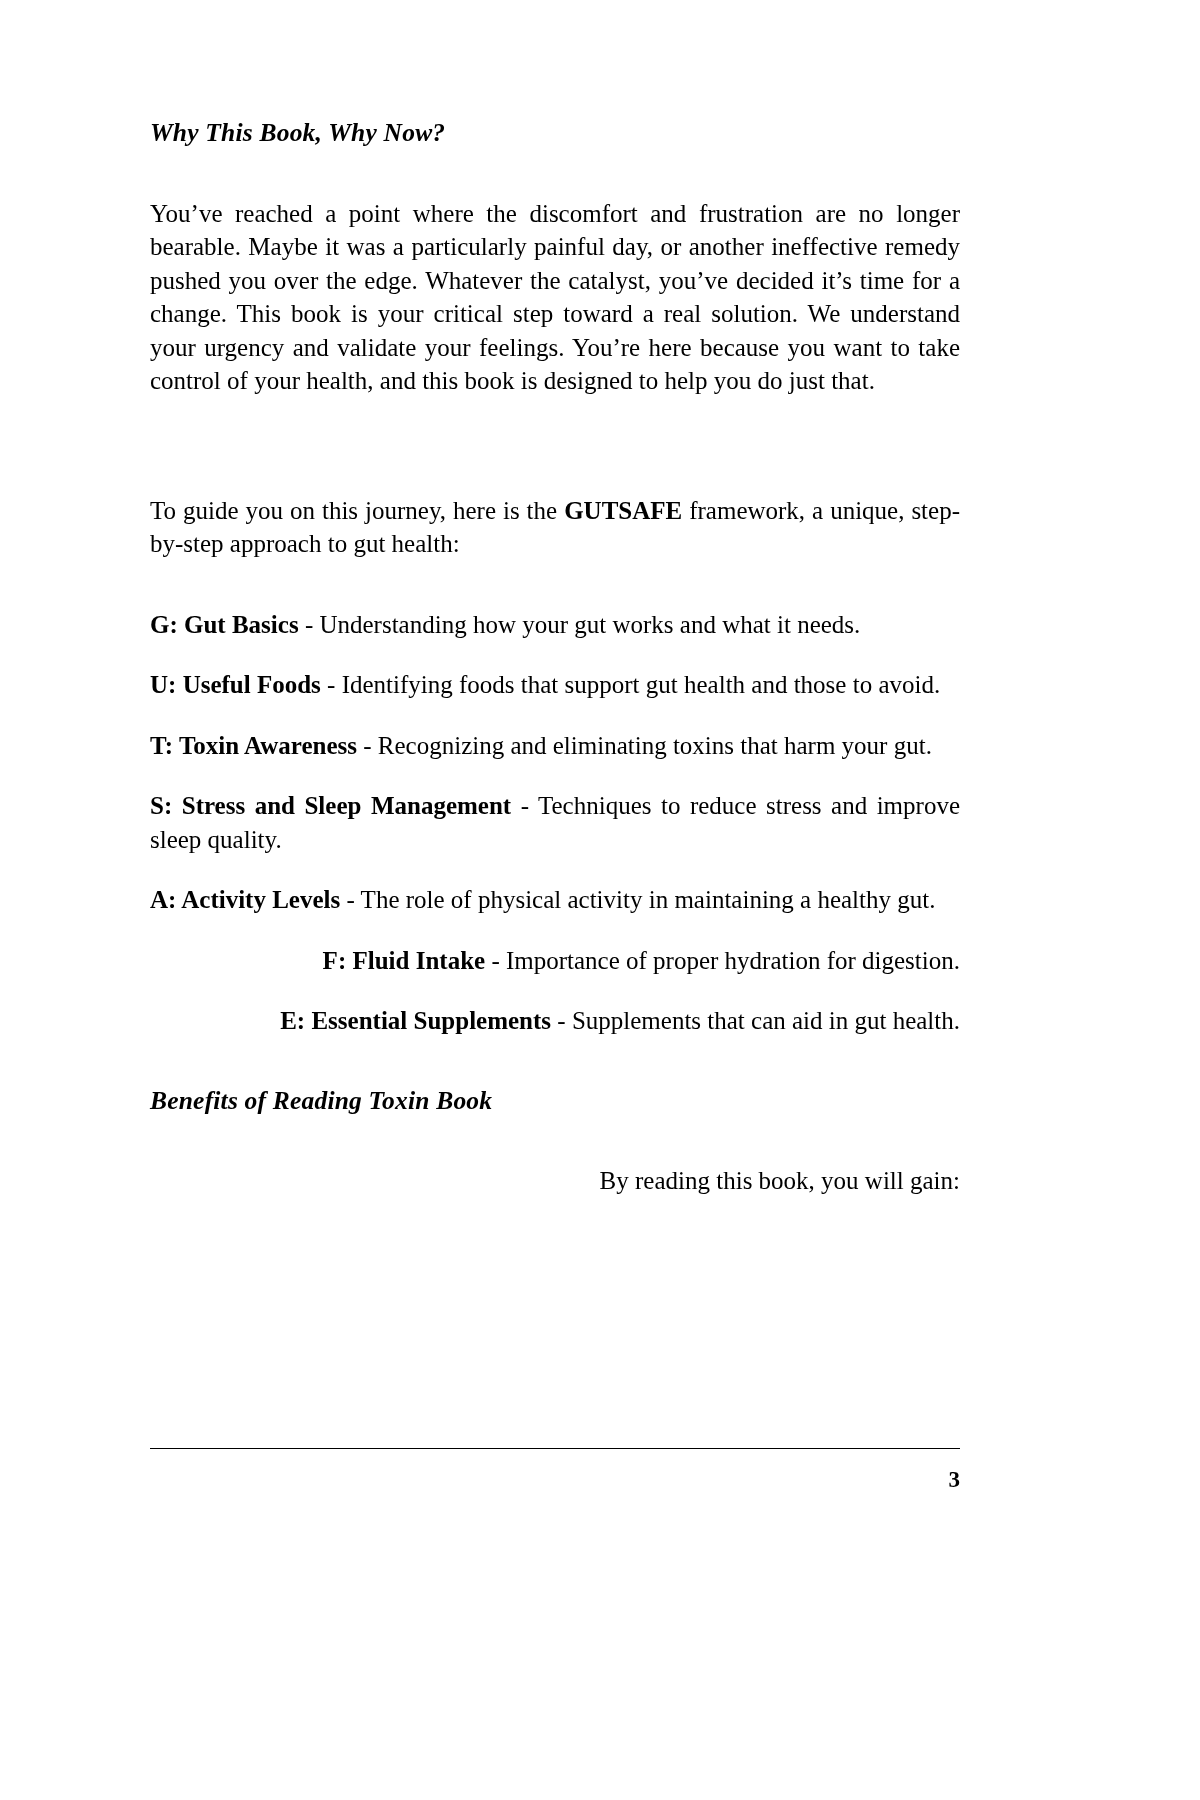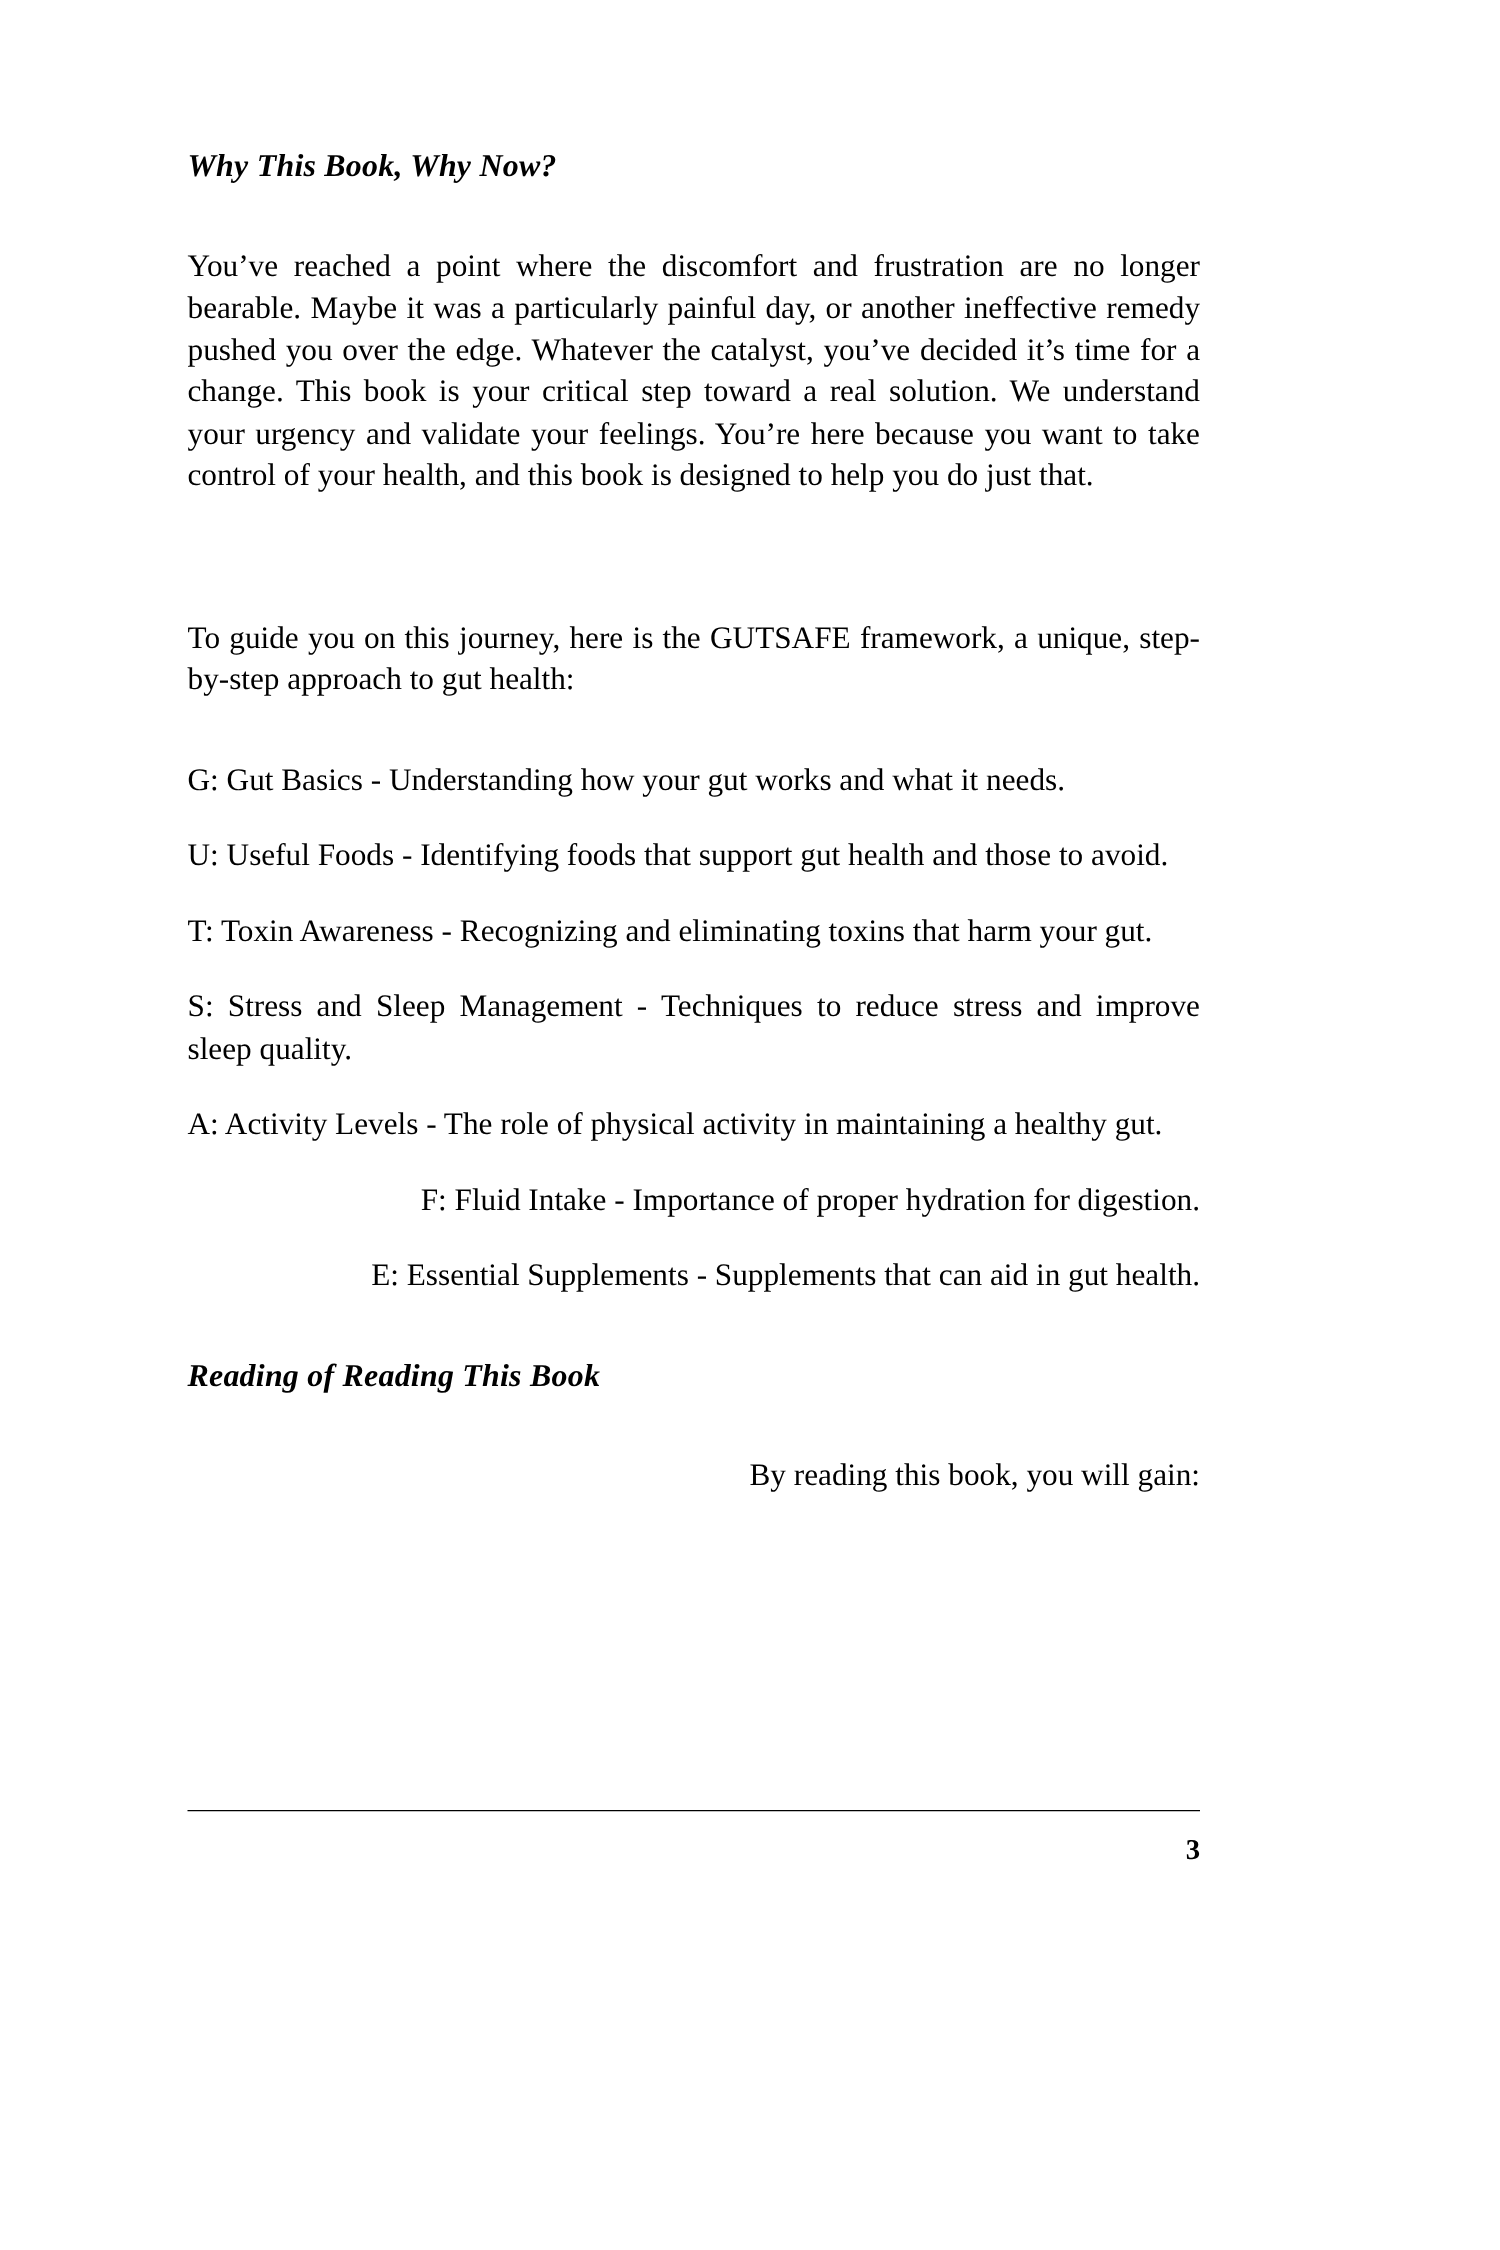--- a/index.html
+++ b/index.html
@@ -48,21 +48,21 @@
     text-justify: inter-word;
     margin: 0;
     hyphens: none;
   }
 
   .para.left {
     text-align: right;
   }
 
   .bold {
-    font-weight: normal;
+    font-weight: bold;
   }
 
   
   .gap-heading-to-para { height: 48px; }
   .gap-para-to-heading { height: 48px; }
   .gap-item { height: 27px; }
   .gap-intro { height: 47px; }
 
   .footer-rule {
     position: absolute;
@@ -129,21 +129,21 @@
     <div class="gap-item"></div>
 
     <p class="para left"><span class="bold">F: Fluid Intake</span><span> - Importance of proper hydration for digestion.</span></p>
 
     <div class="gap-item"></div>
 
     <p class="para left"><span class="bold">E: Essential Supplements</span><span> - Supplements that can aid in gut health.</span></p>
 
     <div class="gap-para-to-heading"></div>
 
-    <h2 class="heading">Reading of Reading This Book</h2>
+    <h2 class="heading">Benefits of Reading Toxin Book</h2>
 
     <div class="gap-heading-to-para"></div>
 
     <p class="para left">By reading this book, you will gain:</p>
 
   </div>
 
   <hr class="footer-rule">
 
   <div class="footer-pageno">3</div>

